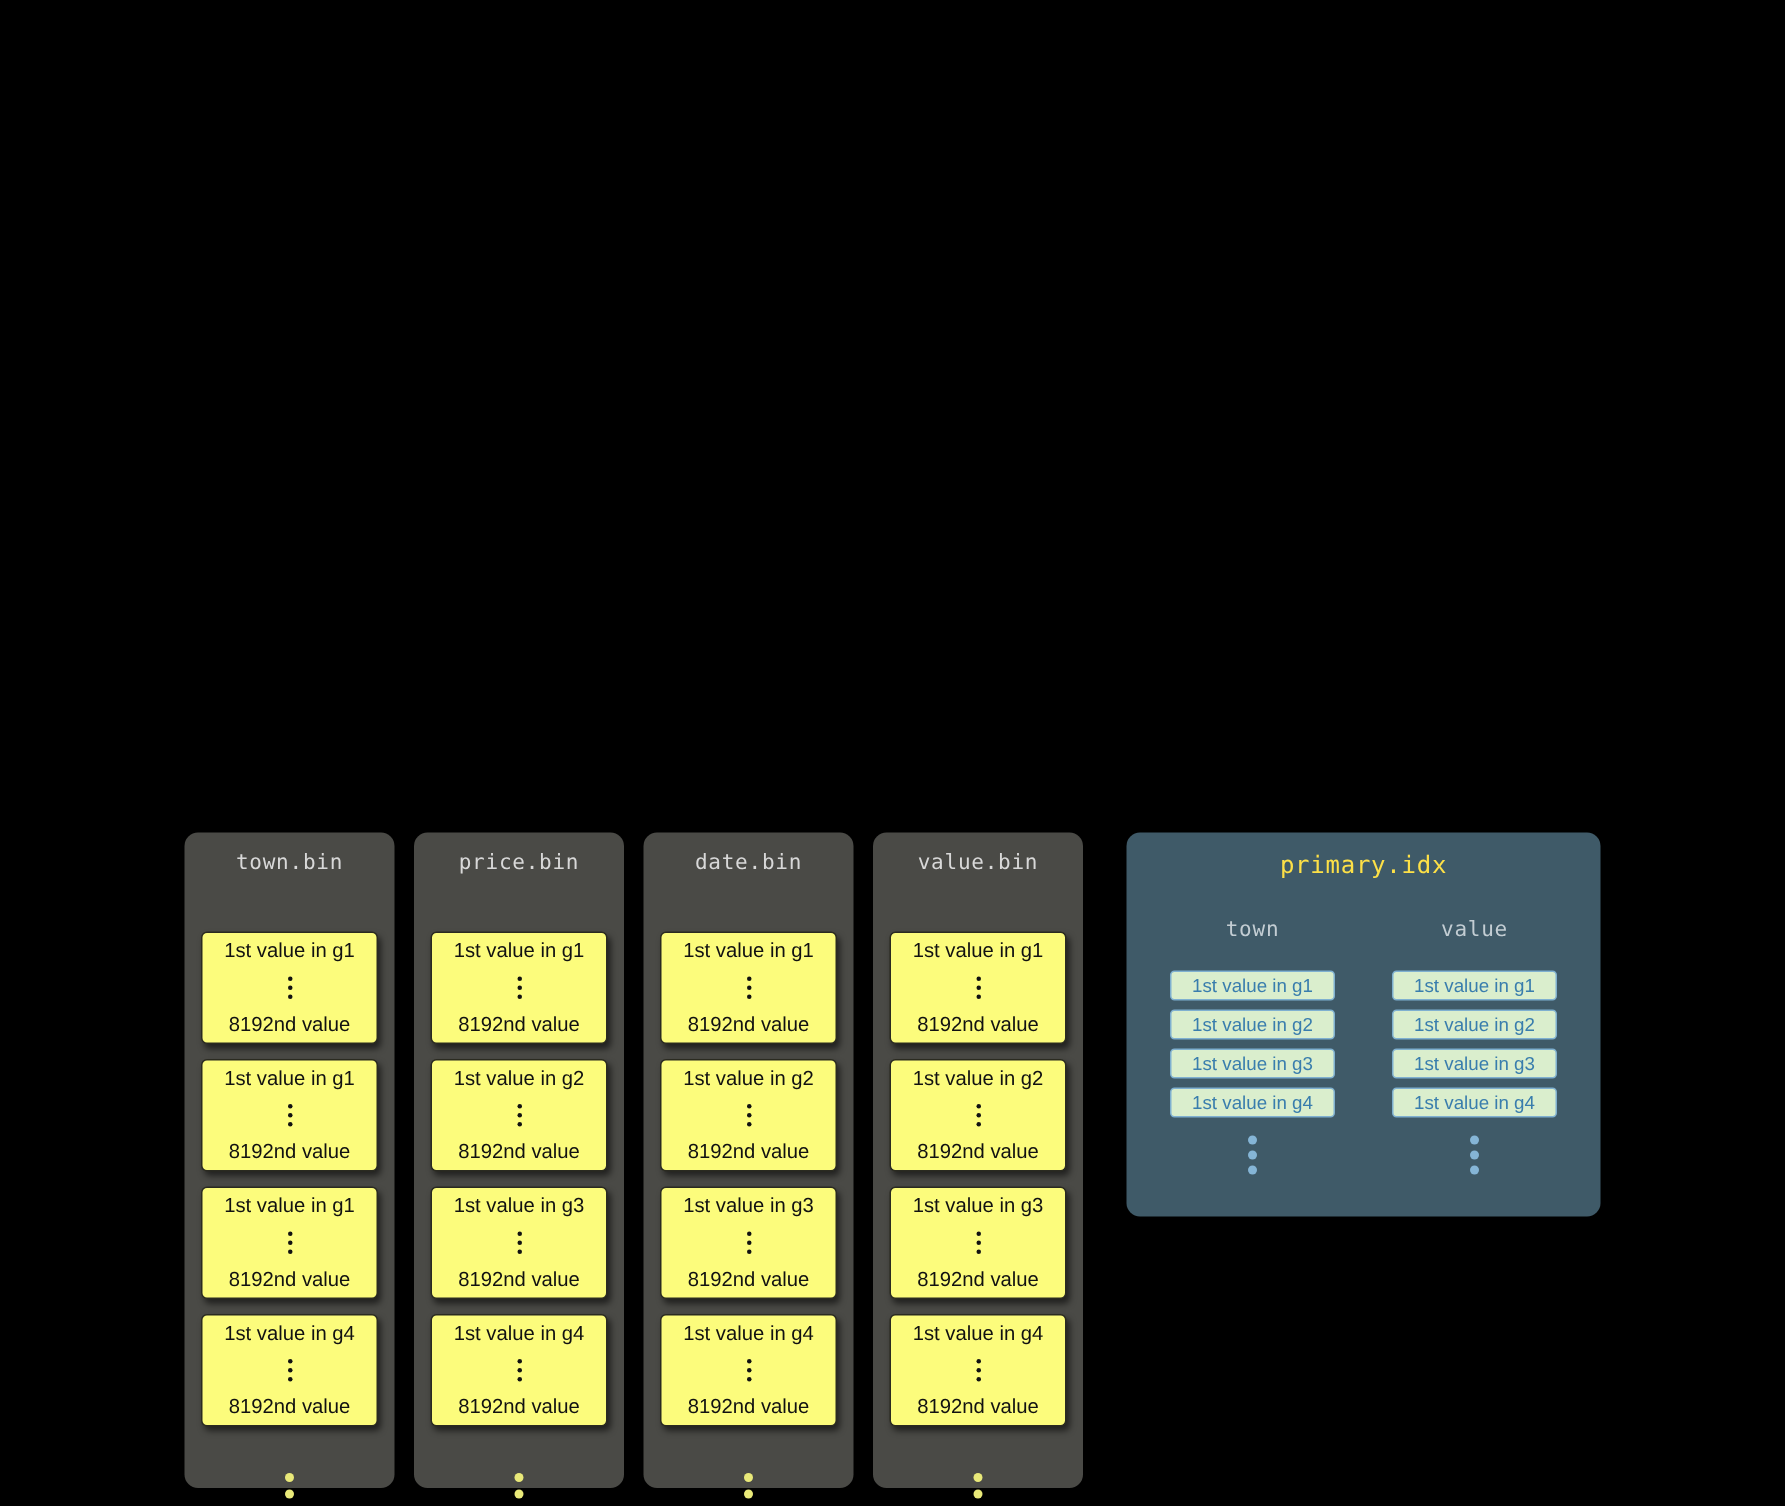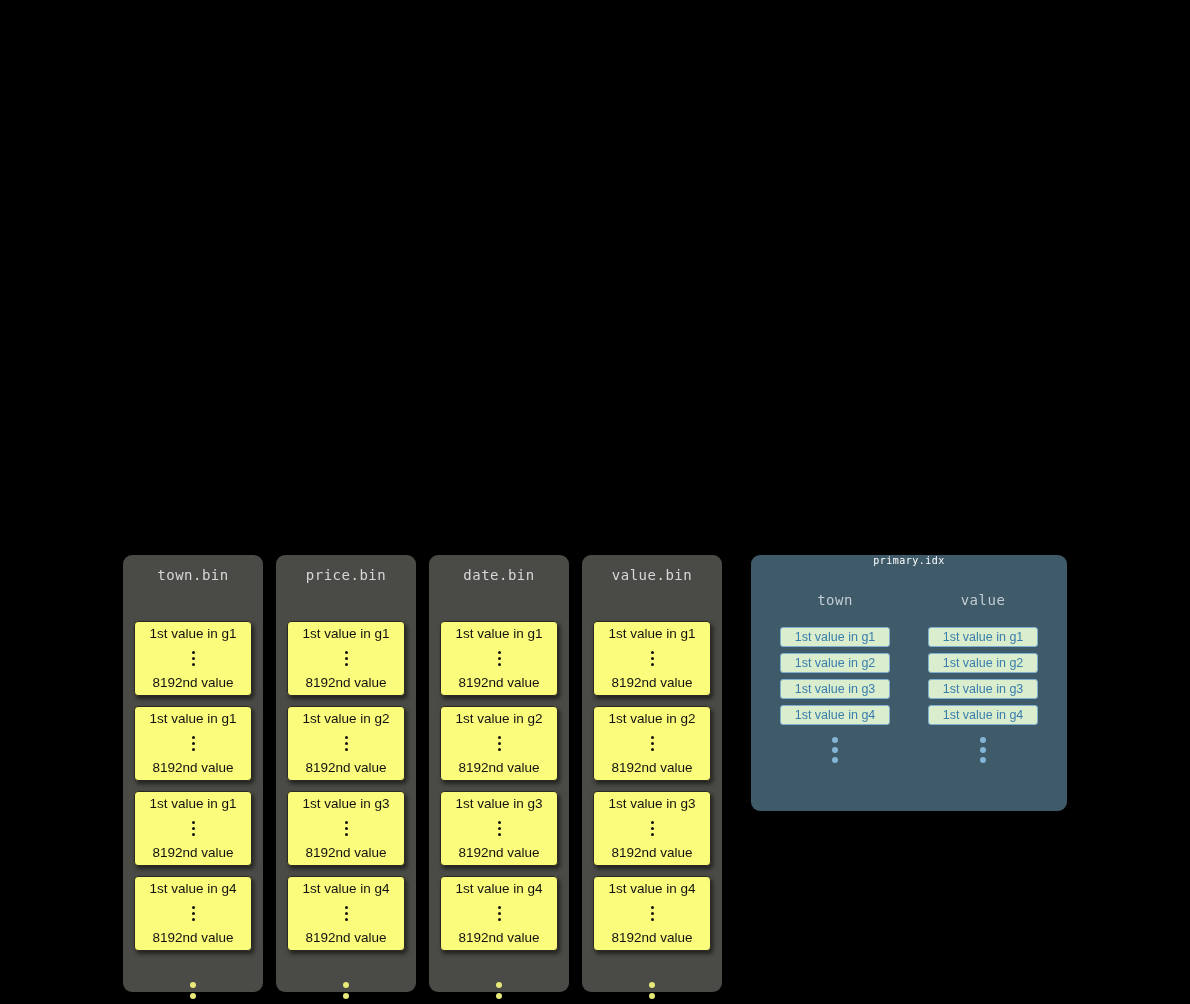--- a/index.html
+++ b/index.html
@@ -96,24 +96,25 @@
     position: absolute;
     left: 751px;
     top: 555px;
     width: 316px;
     height: 256px;
     background: #3f5a68;
     border-radius: 9px;
     box-sizing: border-box;
   }
   .idx-title {
+    padding-top: 12px;
     text-align: center;
     font-family: "DejaVu Sans Mono", monospace;
-    font-size: 10px;
-    color: #ffffff;
+    font-size: 16px;
+    color: #fde047;
     letter-spacing: 0.5px;
   }
   .idx-cols {
     margin-top: 26px;
     display: flex;
     justify-content: space-between;
     padding: 0 28px;
     align-items: center;
   }
   .idx-col {

